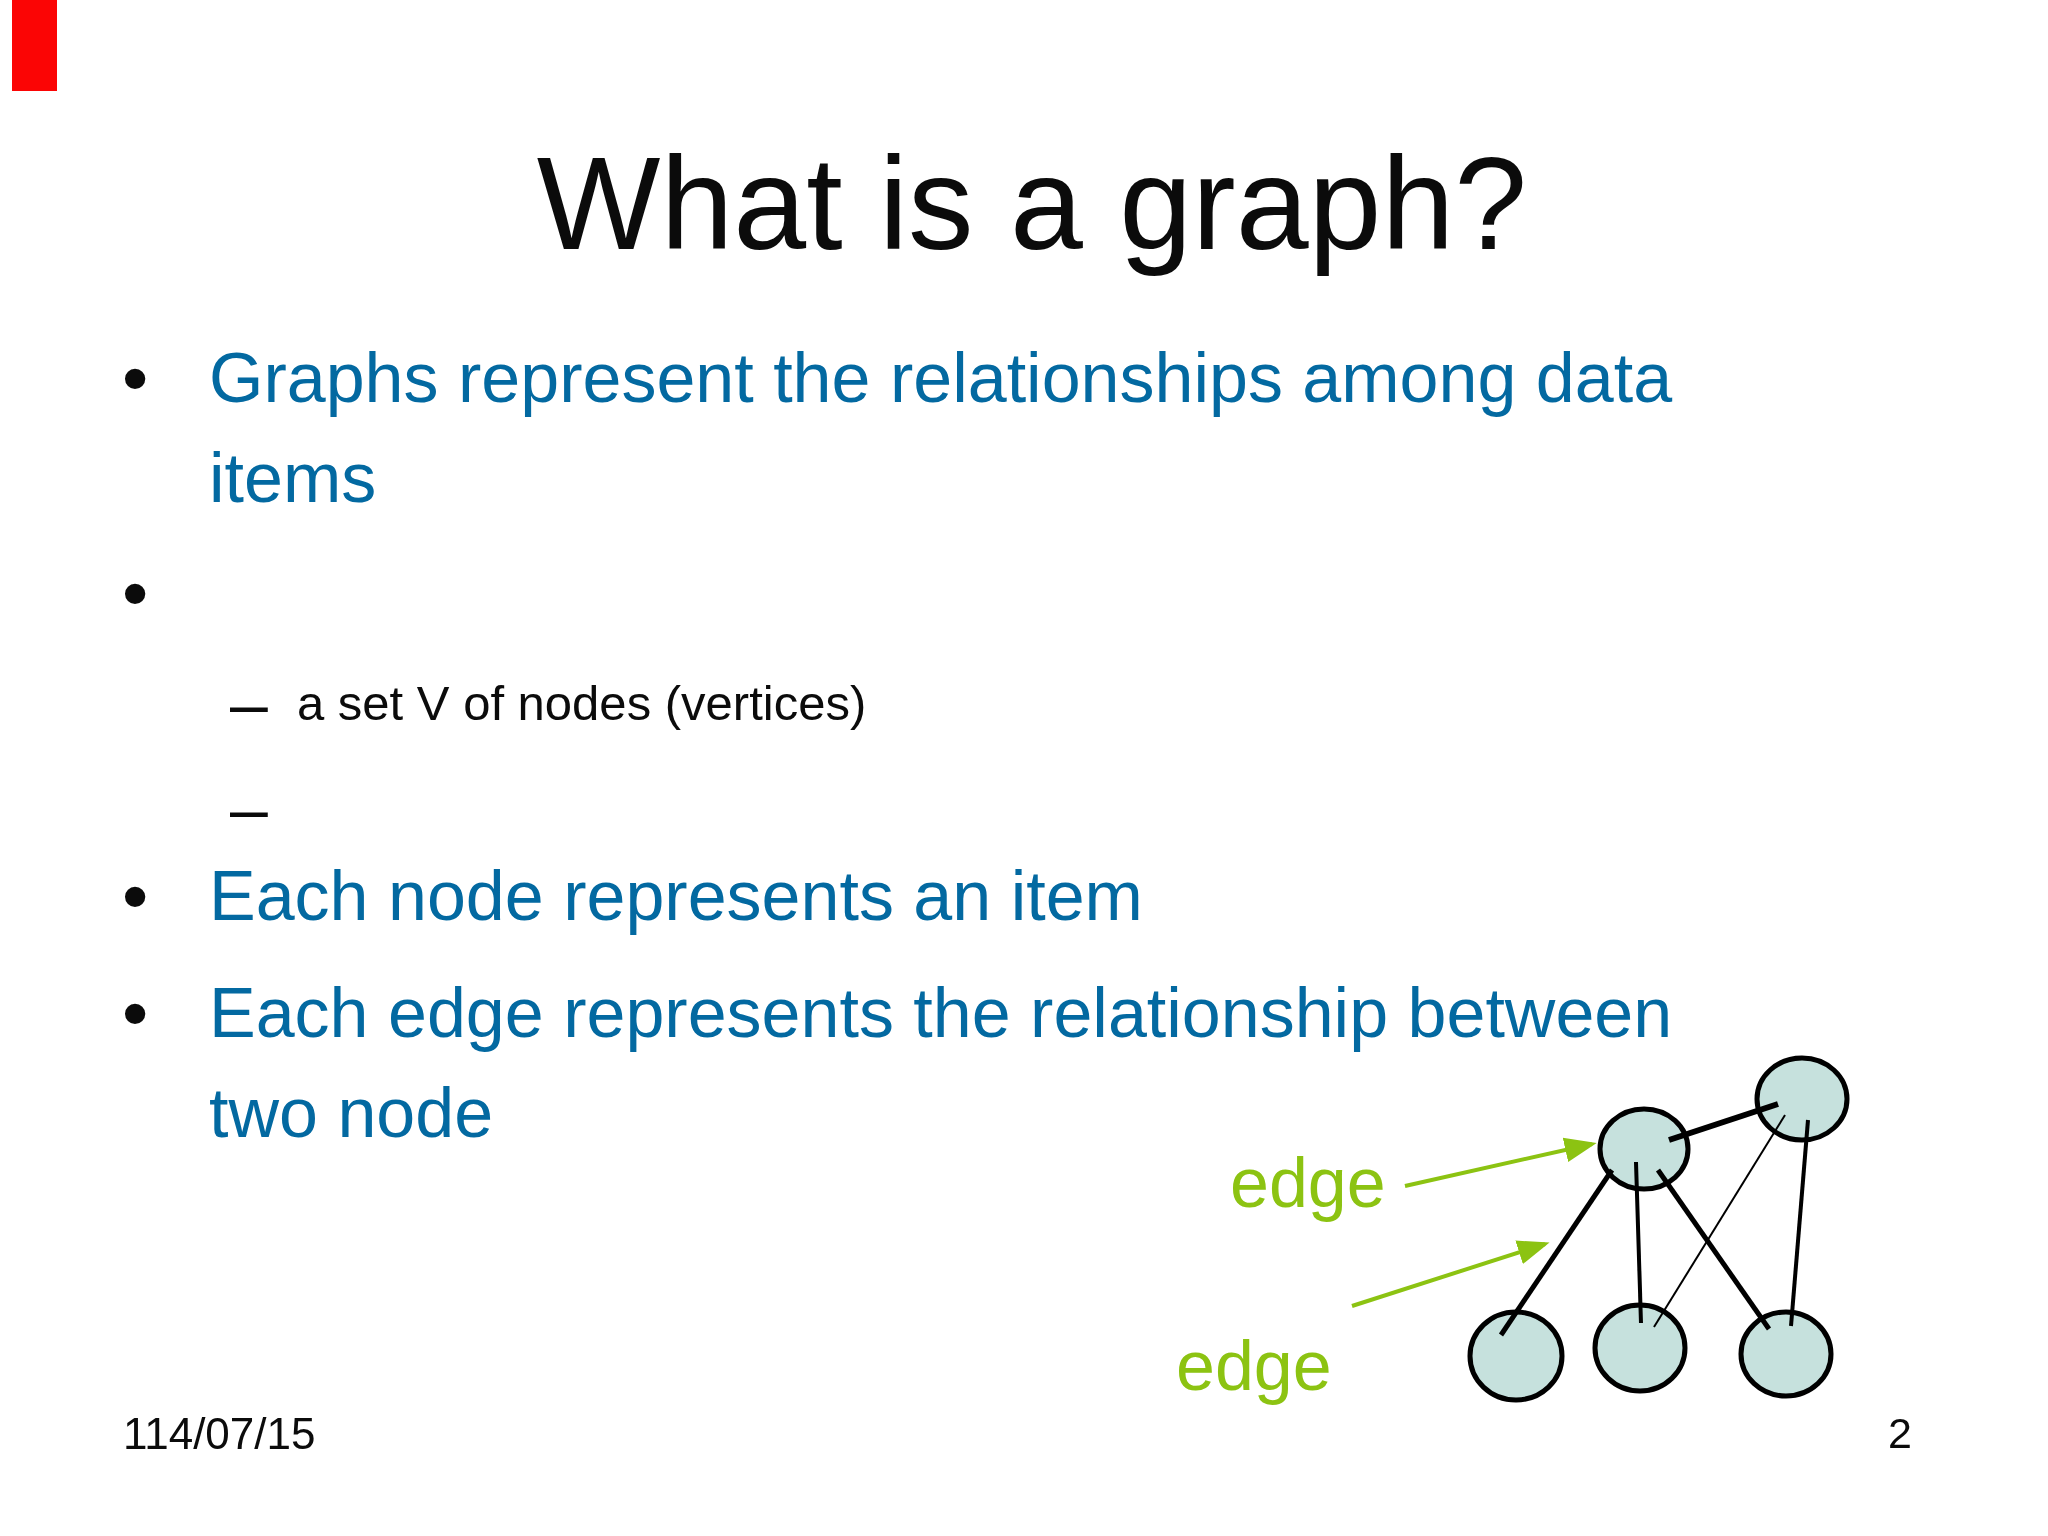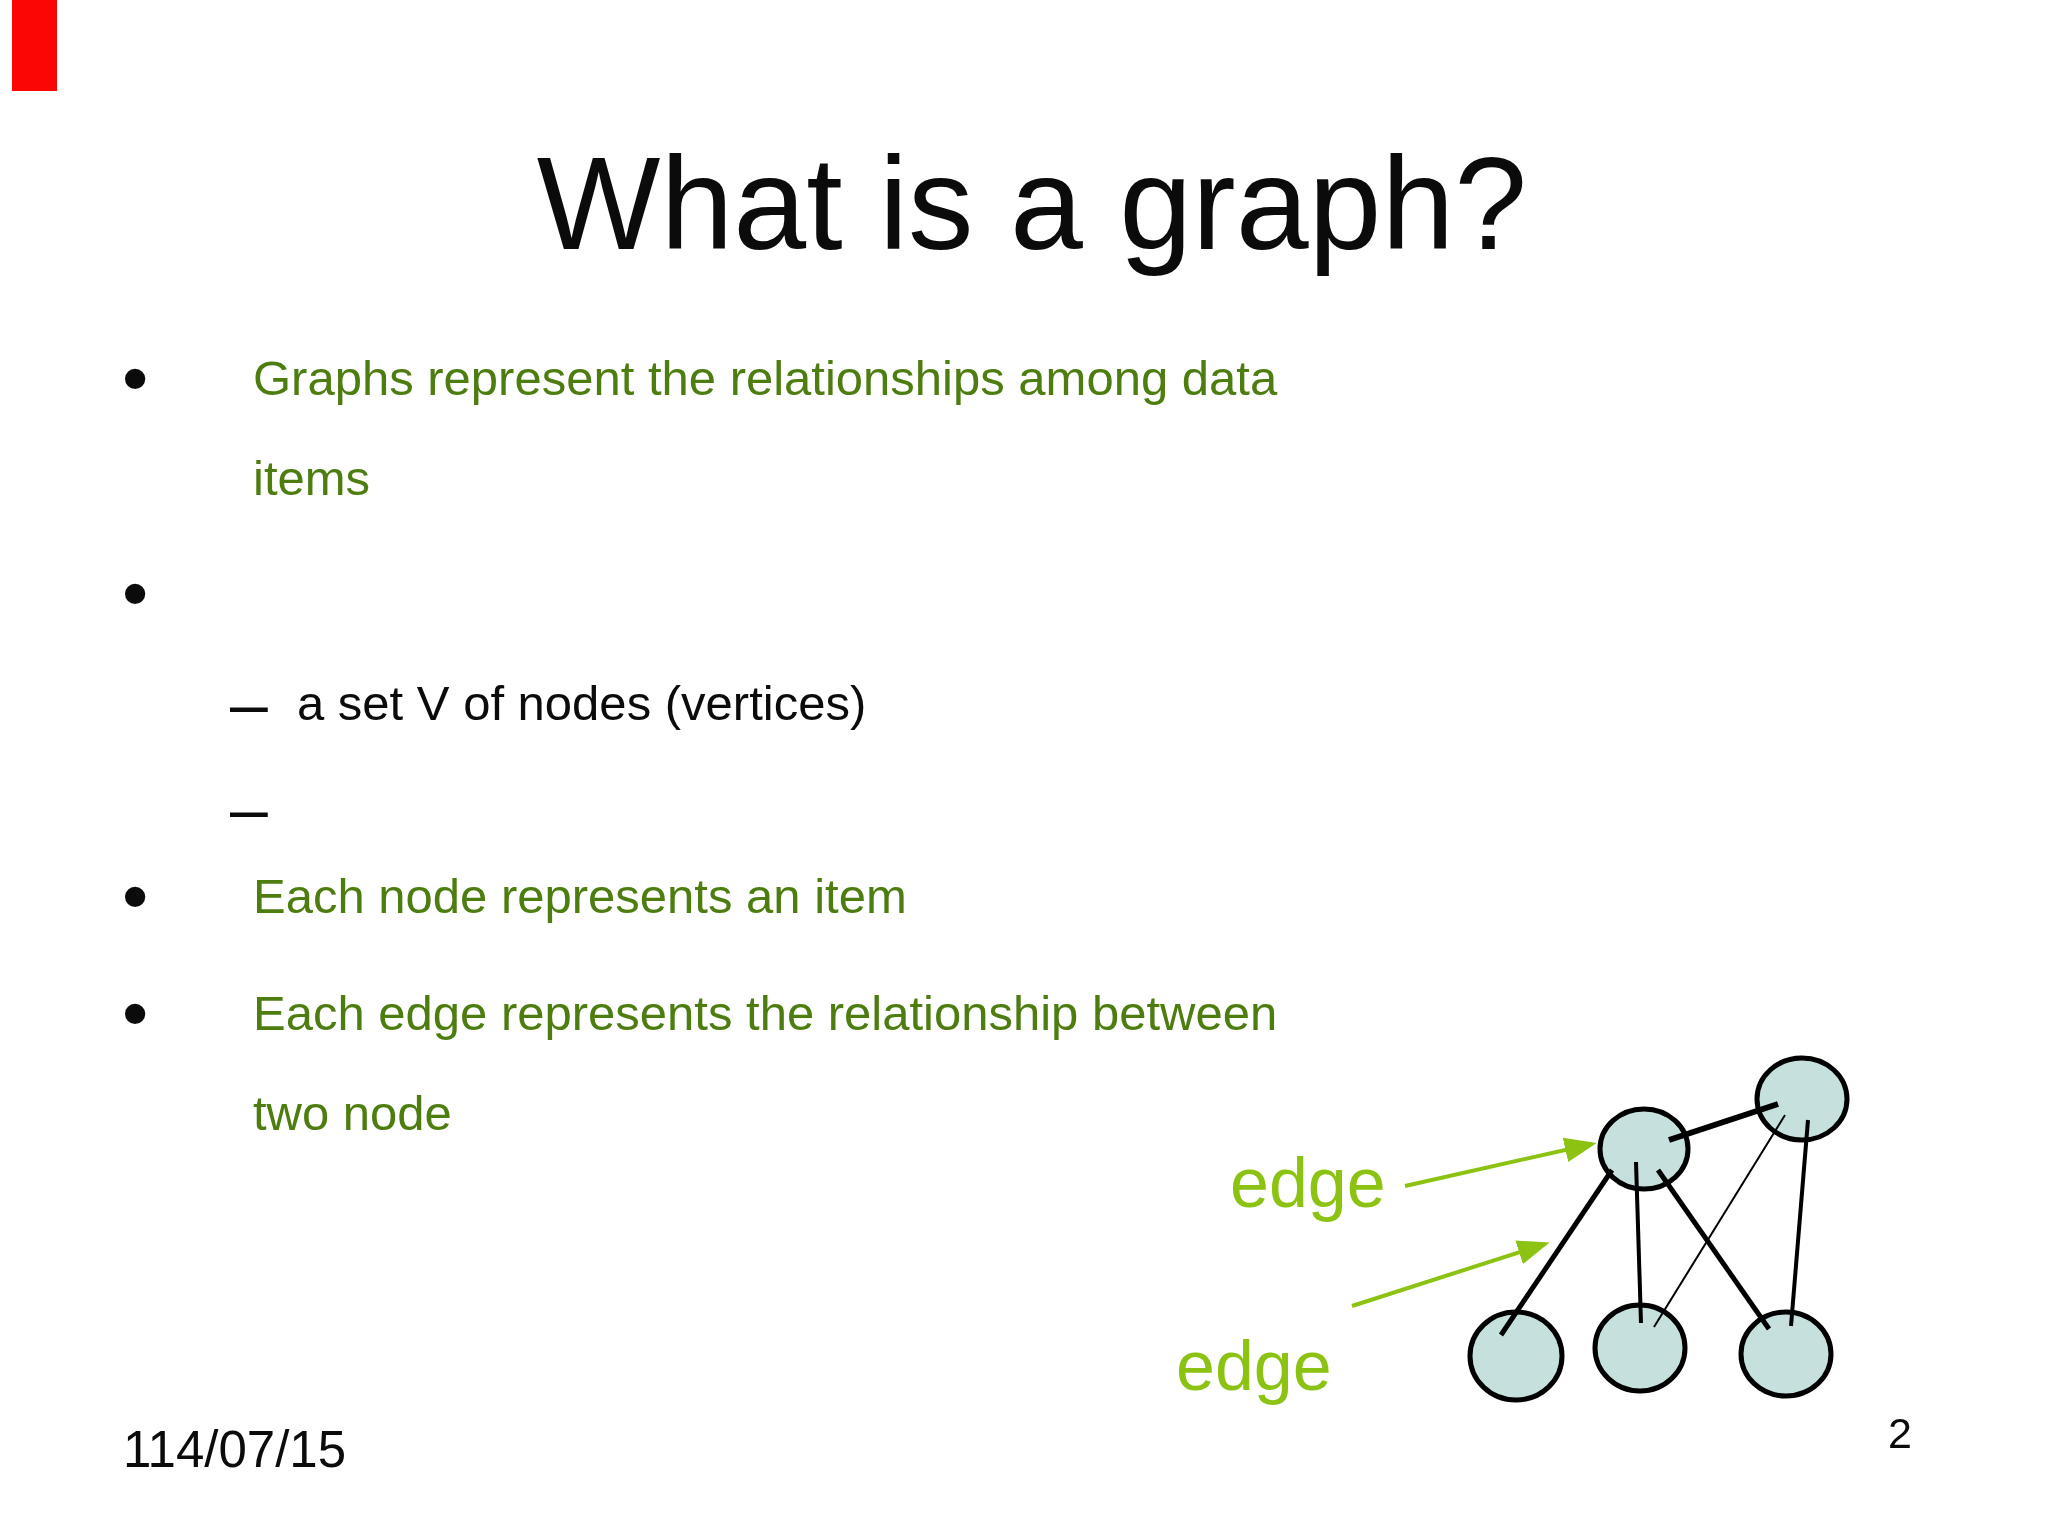--- a/index.html
+++ b/index.html
@@ -21,36 +21,36 @@
     color:#0b0b0b;
     padding-left:16px;
   }
   .glyph{
     position:absolute;left:122px;
     font-size:75px;line-height:100px;
     color:#0b0b0b;
   }
   .body-line{
     position:absolute;left:209px;
-    font-size:49px;line-height:100px;
-    white-space:nowrap;color:#4d7c0f;margin-left:44px;
+    font-size:70px;line-height:100px;
+    white-space:nowrap;color:#0369a1;
   }
   .sub-glyph{
     position:absolute;left:230px;
     font-size:68px;line-height:86px;
     color:#0b0b0b;
   }
   .sub-line{
     position:absolute;left:297px;
     font-size:49px;line-height:86px;
     white-space:nowrap;color:#0b0b0b;
   }
   .footer-date{
     position:absolute;left:123px;top:1412px;
-    font-size:51px;line-height:1;color:#0b0b0b;margin-top:12px;
+    font-size:44px;line-height:1;color:#0b0b0b;
   }
   .page-number{
     position:absolute;left:1860px;top:1412px;width:80px;
     font-size:43px;line-height:1;text-align:center;color:#0b0b0b;
   }
   .diagram-label{
     position:absolute;
     font-size:70px;line-height:70px;
     white-space:nowrap;
   }

